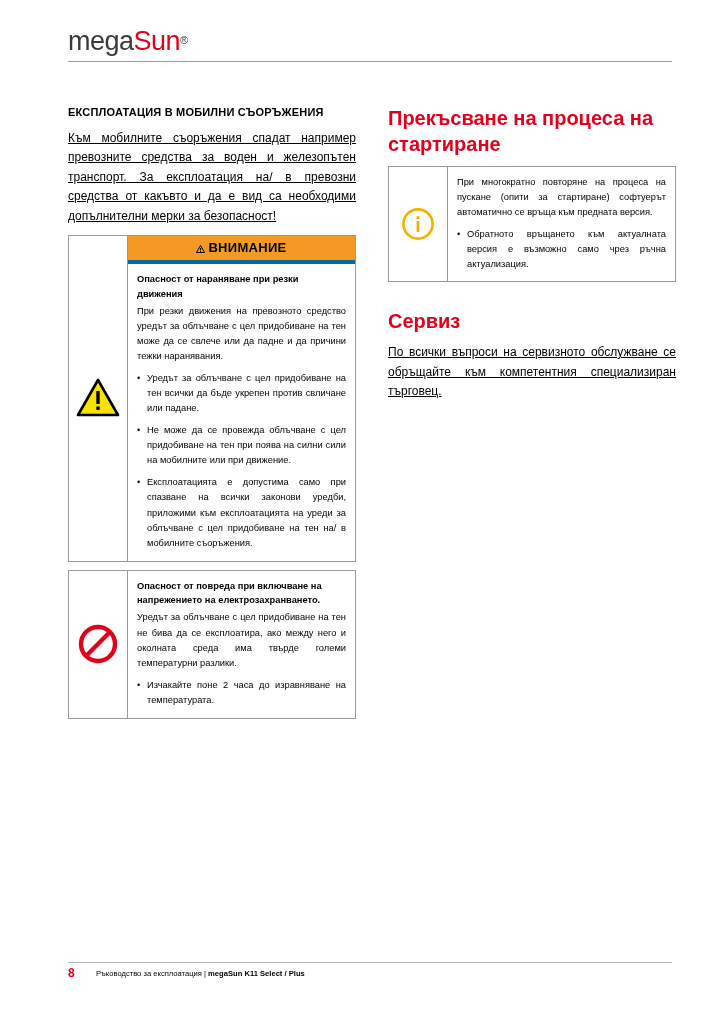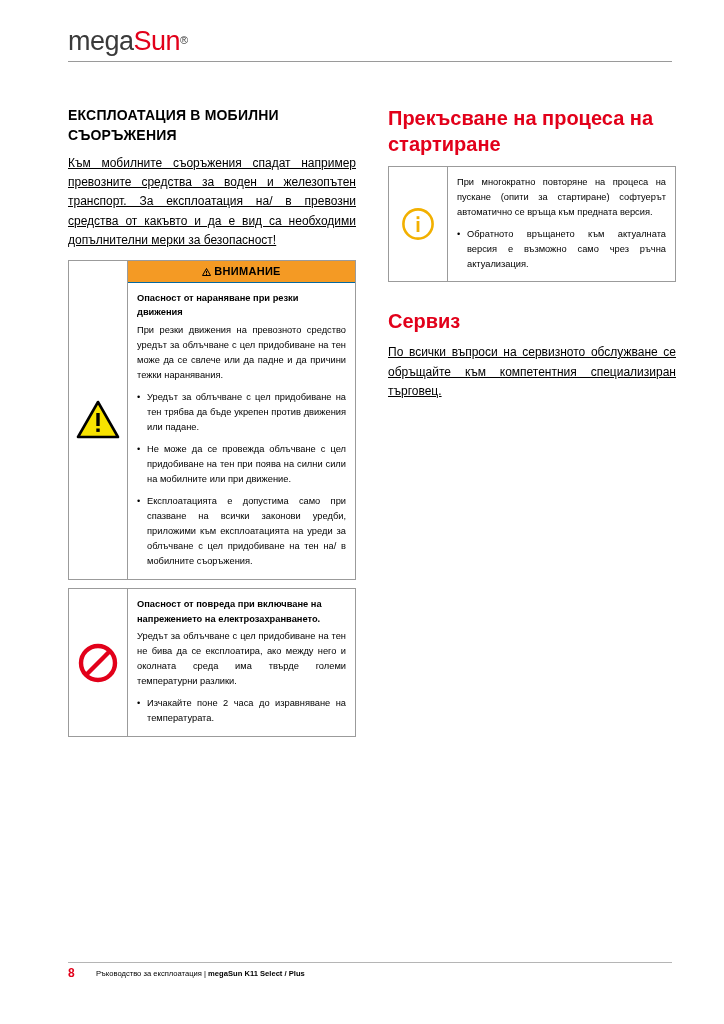--- a/index.html
+++ b/index.html
@@ -53,21 +53,21 @@
     width: 288px;
   }
   .col-right {
     position: absolute;
     left: 388px;
     top: 105px;
     width: 288px;
   }
 
   h3.section-caps {
-    font-size: 14px;
+    font-size: 11px;
     font-weight: bold;
     margin: 0 0 5px 0;
     line-height: 1.45;
     letter-spacing: 0.2px;
     text-transform: uppercase;
   }
   h2.section-red {
     font-size: 20px;
     font-weight: bold;
     color: #e2001a;
@@ -96,23 +96,23 @@
     display: flex;
     align-items: center;
     justify-content: center;
   }
   .warn-body {
     flex: 1;
     padding: 0;
   }
   .warn-banner {
     background: #f49a24;
-    border-bottom: 1px solid #0369a1;
+    border-bottom: 4px solid #0369a1;
     color: #000;
-    font-size: 11px;
+    font-size: 13px;
     font-weight: bold;
     text-align: center;
     padding: 4px 0 4px 0;
     letter-spacing: 0.3px;
   }
   .warn-banner .tri {
     display: inline-block;
     vertical-align: -1px;
     margin-right: 3px;
   }
@@ -228,21 +228,21 @@
     <div class="warn-body">
       <div class="warn-banner"><span class="tri"><svg width="9" height="8" viewBox="0 0 9 8">
               <polygon points="4.5,0.5 8.5,7.5 0.5,7.5" fill="none" stroke="#000" stroke-width="1"></polygon>
               <rect x="4" y="3" width="1" height="2.4" fill="#000"></rect>
               <rect x="4" y="6" width="1" height="1" fill="#000"></rect>
             </svg></span><span>ВНИМАНИЕ</span></div>
       <div class="warn-content">
         <p class="warn-title">Опасност от нараняване при резки движения</p>
         <p class="warn-text">При резки движения на превозното средство уредът за облъчване с цел придобиване на тен може да се свлече или да падне и да причини тежки наранявания.</p>
         <ul class="bullets">
-          <li>Уредът за облъчване с цел придобиване на тен трябва да бъде укрепен против движения или падане.</li>
+          <li>Уредът за облъчване с цел придобиване на тен всички да бъде укрепен против свличане или падане.</li>
           <li>Не може да се провежда облъчване с цел придобиване на тен при поява на силни сили на мобилните или при движение.</li>
           <li>Експлоатацията е допустима само при спазване на всички законови уредби, приложими към експлоатацията на уреди за облъчване с цел придобиване на тен на/ в мобилните съоръжения.</li>
         </ul>
       </div>
     </div>
   </div>
 
 
   <div class="warn-box">
     <div class="warn-icon-cell">

